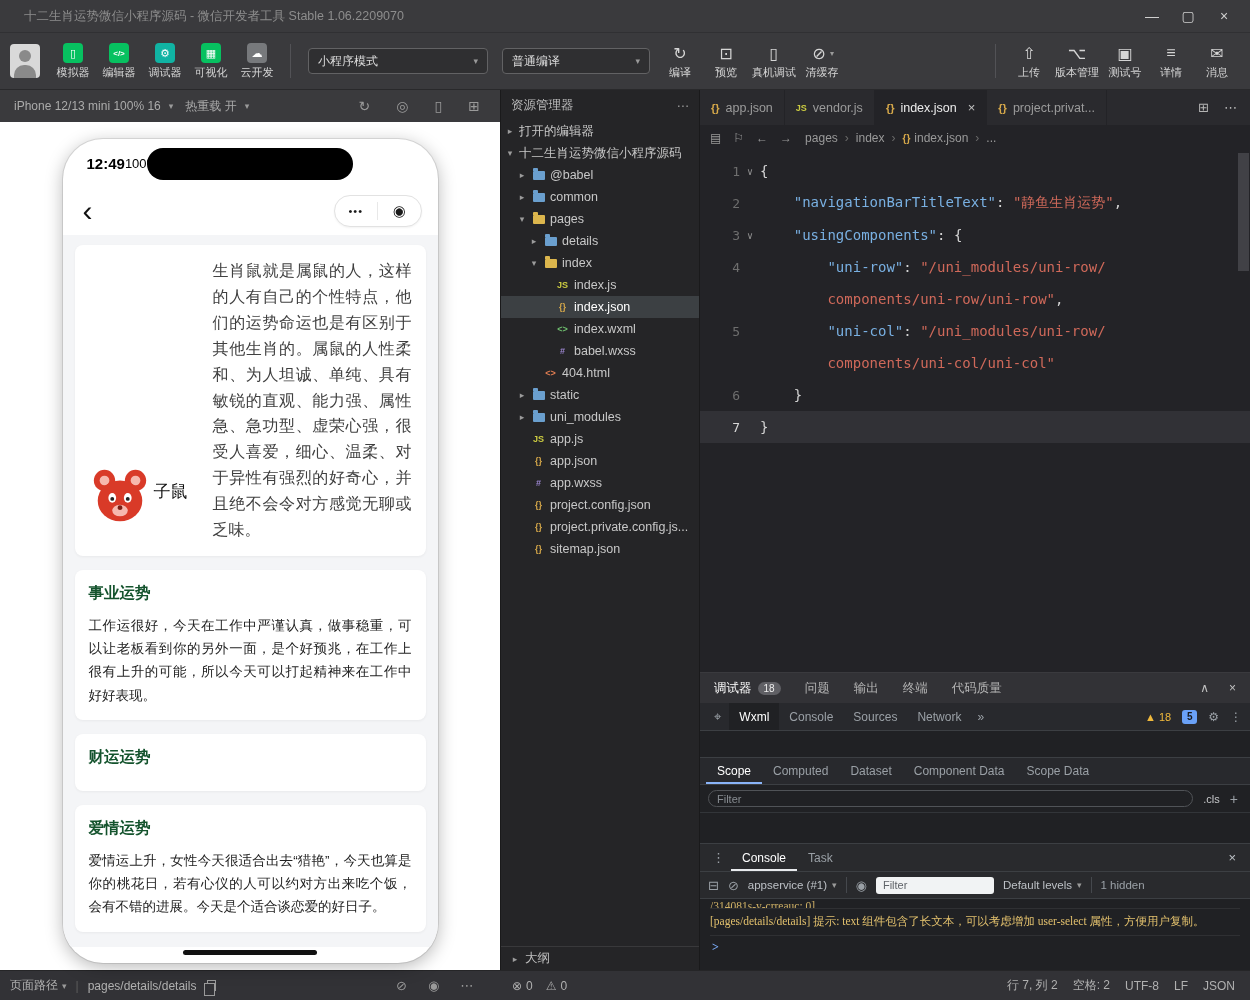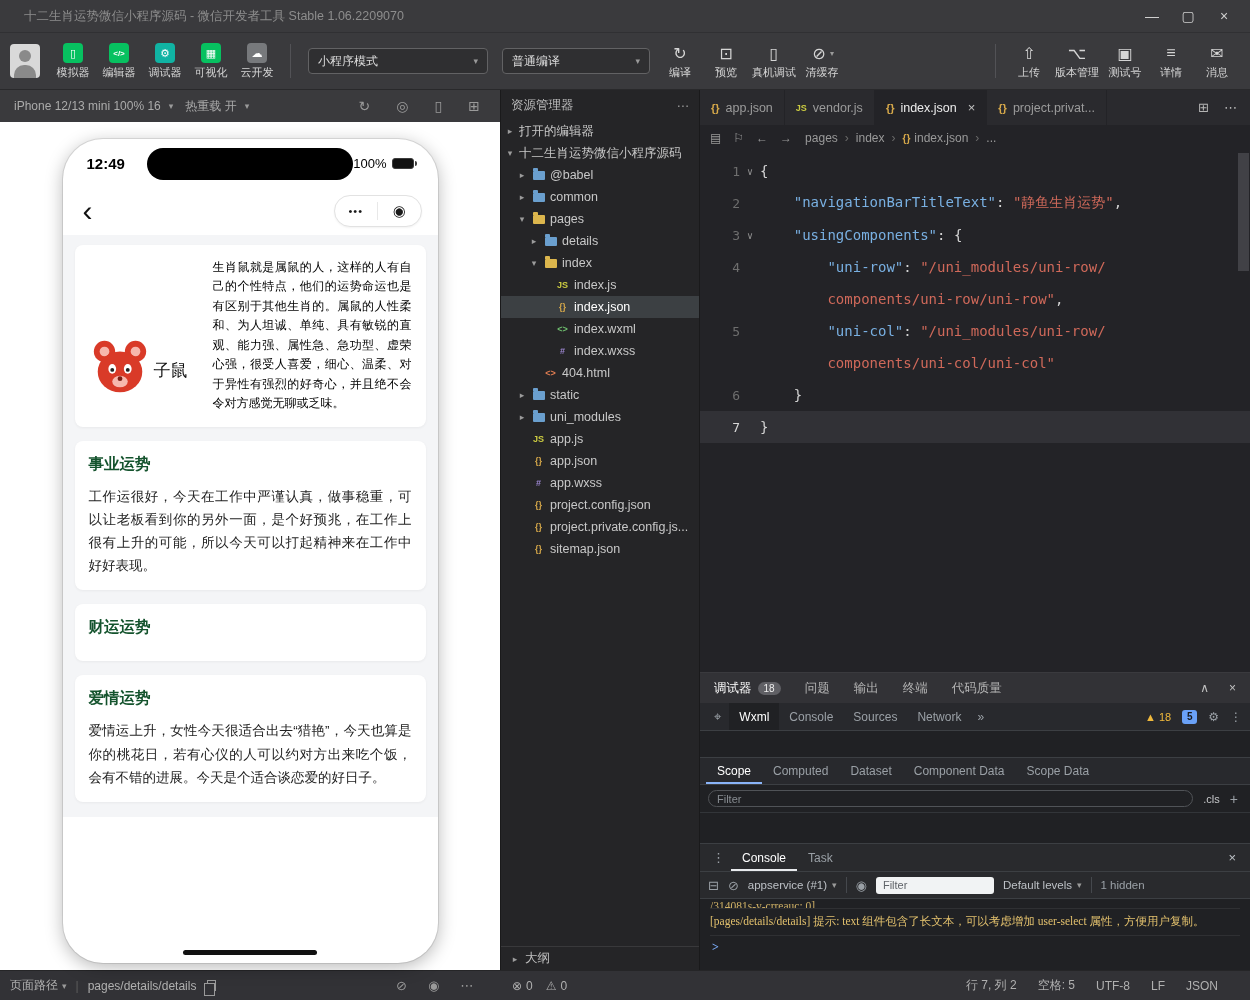--- a/index.html
+++ b/index.html
@@ -41,39 +41,39 @@
 
 
 .sim-pane{width:500px;display:flex;flex-direction:column;background:#fff;flex:0 0 auto}
 .sim-toolbar{height:32px;background:#3a3a3d;display:flex;align-items:center;padding:0 8px;color:#ababab;font-size:12px;flex:0 0 auto}
 .sim-dd{display:flex;align-items:center;padding:0 6px;white-space:nowrap}
 .sim-icons{margin-left:auto;display:flex;gap:26px;color:#9a9a9a;font-size:14px;padding-right:12px}
 .phone-wrap{flex:1;display:flex;justify-content:center;background:#fff;padding-top:17px;min-height:0}
 .phone{width:375px;height:824px;background:#fff;border-radius:40px;position:relative;display:flex;flex-direction:column;
   box-shadow:0 4px 18px rgba(0,0,0,.28),0 0 0 1px #e6e6e6;overflow:hidden}
 .notch{position:absolute;top:9px;left:50%;transform:translateX(-50%);width:206px;height:32px;background:#000;border-radius:16px;z-index:5}
-.p-status{height:48px;display:flex;align-items:center;justify-content:space-between;padding:12px 24px;color:#000;flex:0 0 auto}
+.p-status{height:48px;display:flex;align-items:center;padding:12px 24px;color:#000;flex:0 0 auto}
 .p-time{font-size:15px;font-weight:bold}
 .p-batt{display:flex;align-items:center;gap:5px;font-size:13px;color:#000}
 .batt{width:22px;height:11px;border:1px solid #3c3c3c;border-radius:3px;background:#111;position:relative;display:inline-block}
 .batt::after{content:"";position:absolute;right:-4px;top:2px;width:2px;height:5px;background:#3c3c3c;border-radius:0 2px 2px 0}
 .p-nav{height:48px;display:flex;align-items:center;justify-content:space-between;padding:0 12px;flex:0 0 auto}
 .back{font-size:30px;color:#111;line-height:1;font-weight:300;padding:0 8px}
 .capsule{width:88px;height:32px;border:1px solid #e2e2e2;border-radius:16px;display:flex;align-items:center;background:#fff;
   box-shadow:0 1px 2px rgba(0,0,0,.05);margin-right:4px}
 .capsule .dots{flex:1;text-align:center;color:#1a1a1a;font-size:11px;letter-spacing:1px}
 .capsule .cdiv{width:1px;height:18px;background:#e8e8e8}
 .capsule .rec{flex:1;text-align:center;color:#1a1a1a;font-size:15px}
 .p-content{background:#f4f5f7;padding:10px 12px 1px;flex:0 0 auto}
 .card{background:#fff;border-radius:8px;padding:13px 14px;margin-bottom:14px;box-shadow:0 1px 3px rgba(0,0,0,.05)}
 .zcard{display:flex;gap:8px}
 .z-left{display:flex;align-items:flex-end;flex:0 0 116px;gap:3px}
 .z-img{width:62px;height:62px;margin-bottom:16px;flex:0 0 auto}
-.z-name{font-size:17px;color:#111;margin-bottom:32px;white-space:nowrap}
-.z-desc{flex:1;font-size:12px;color:#000000;line-height:1.62;text-align:justify}
+.z-name{font-size:17px;color:#111;margin-bottom:40px;white-space:nowrap}
+.z-desc{flex:1;font-size:16px;color:#404040;line-height:1.62;text-align:justify}
 .fcard h3{font-size:15.5px;color:#14532d;margin-bottom:10px;font-weight:bold}
 .fcard p{font-size:13.5px;color:#222;line-height:1.72;text-align:justify}
 .home-bar{position:absolute;bottom:8px;left:50%;transform:translateX(-50%);width:134px;height:5px;border-radius:3px;background:#111}
 
 
 .explorer{width:200px;background:#252527;border-left:1px solid #1a1a1b;border-right:1px solid #1a1a1b;
   display:flex;flex-direction:column;flex:0 0 auto}
 .exp-header{height:30px;display:flex;align-items:center;justify-content:space-between;padding:0 10px;color:#bdbdbd;font-size:12.5px;flex:0 0 auto}
 .exp-more{color:#9a9a9a}
 .tree{flex:1;overflow:hidden;font-size:12.5px}
@@ -161,21 +161,21 @@
 .sb-left{width:396px;display:flex;align-items:center;gap:9px;padding-left:10px;flex:0 0 auto}
 .sb-item{display:flex;align-items:center;white-space:nowrap}
 .sb-item .caret{margin-left:4px}
 .sb-divider{color:#5c5c5c}
 .copy-ic{width:9px;height:11px;border:1px solid #9a9a9a;position:relative;display:inline-block;margin-left:2px}
 .copy-ic::before{content:"";position:absolute;left:-4px;top:2px;width:9px;height:11px;border:1px solid #9a9a9a;background:#323236}
 .sb-sim{width:104px;display:flex;gap:21px;color:#9a9a9a;font-size:13px;flex:0 0 auto}
 .sb-prob{display:flex;gap:13px;align-items:center;margin-left:12px;flex:0 0 auto}
 .prob{display:flex;align-items:center;gap:4px}
 .pic{font-size:12px}
-.sb-right{margin-left:auto;display:flex;gap:21px;padding-right:32px}
+.sb-right{margin-left:auto;display:flex;gap:15px;padding-right:15px}
 </style>
 </head>
 <body>
 
 <div class="app">
 
   <header class="menubar">
     <div class="win-title">十二生肖运势微信小程序源码 - 微信开发者工具 Stable 1.06.2209070</div>
     <div class="win-controls">
       <span>—</span>
@@ -426,21 +426,21 @@
             <span>index.json</span>
           </div>
           <div class="trow" style="padding-left: 40px;">
             <span class="arrow"></span>
             <span class="ficon" style="color: rgb(111, 191, 111);">&lt;&gt;</span>
             <span>index.wxml</span>
           </div>
           <div class="trow" style="padding-left: 40px;">
             <span class="arrow"></span>
             <span class="ficon" style="color: rgb(155, 133, 207);">#</span>
-            <span>index.wxss</span>
+            <span>babel.wxss</span>
           </div>
           <div class="trow" style="padding-left: 28px;">
             <span class="arrow"></span>
             <span class="ficon" style="color: rgb(227, 126, 82);">&lt;&gt;</span>
             <span>404.html</span>
           </div>
           <div class="trow" style="padding-left: 16px;">
             <span class="arrow">▸</span>
             <span class="ficon">
               <span class="folder-shape" style="background: rgb(106, 159, 206);"></span>
@@ -706,19 +706,19 @@
         <span class="pic">⊗</span>
         <span>0</span>
       </span>
       <span class="prob">
         <span class="pic">⚠</span>
         <span>0</span>
       </span>
     </div>
     <div class="sb-right" id="sb-right">
         <span class="sb-item">行 7, 列 2</span>
-        <span class="sb-item">空格: 5</span>
+        <span class="sb-item">空格: 2</span>
         <span class="sb-item">UTF-8</span>
         <span class="sb-item">LF</span>
         <span class="sb-item">JSON</span>
       </div>
   </footer>
 </div>
 
 </body></html>

